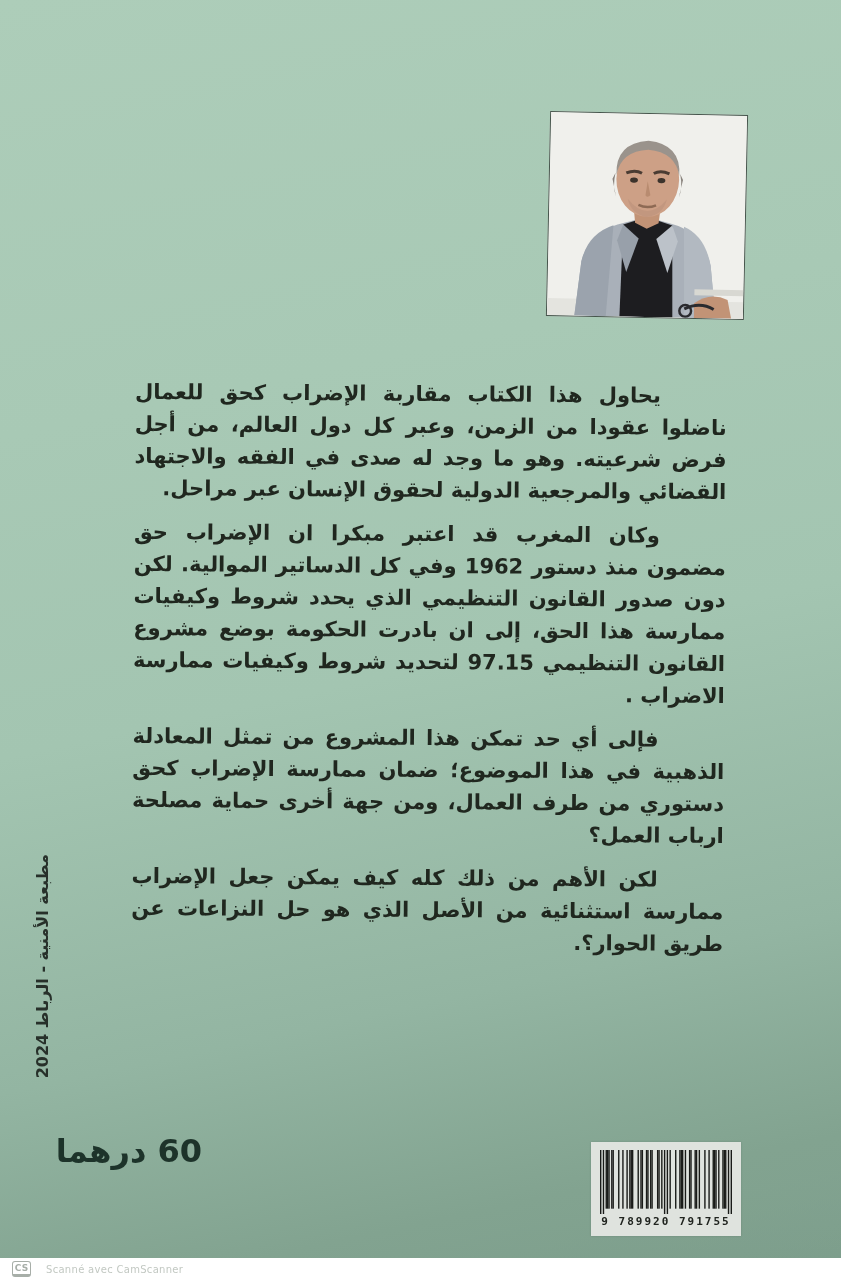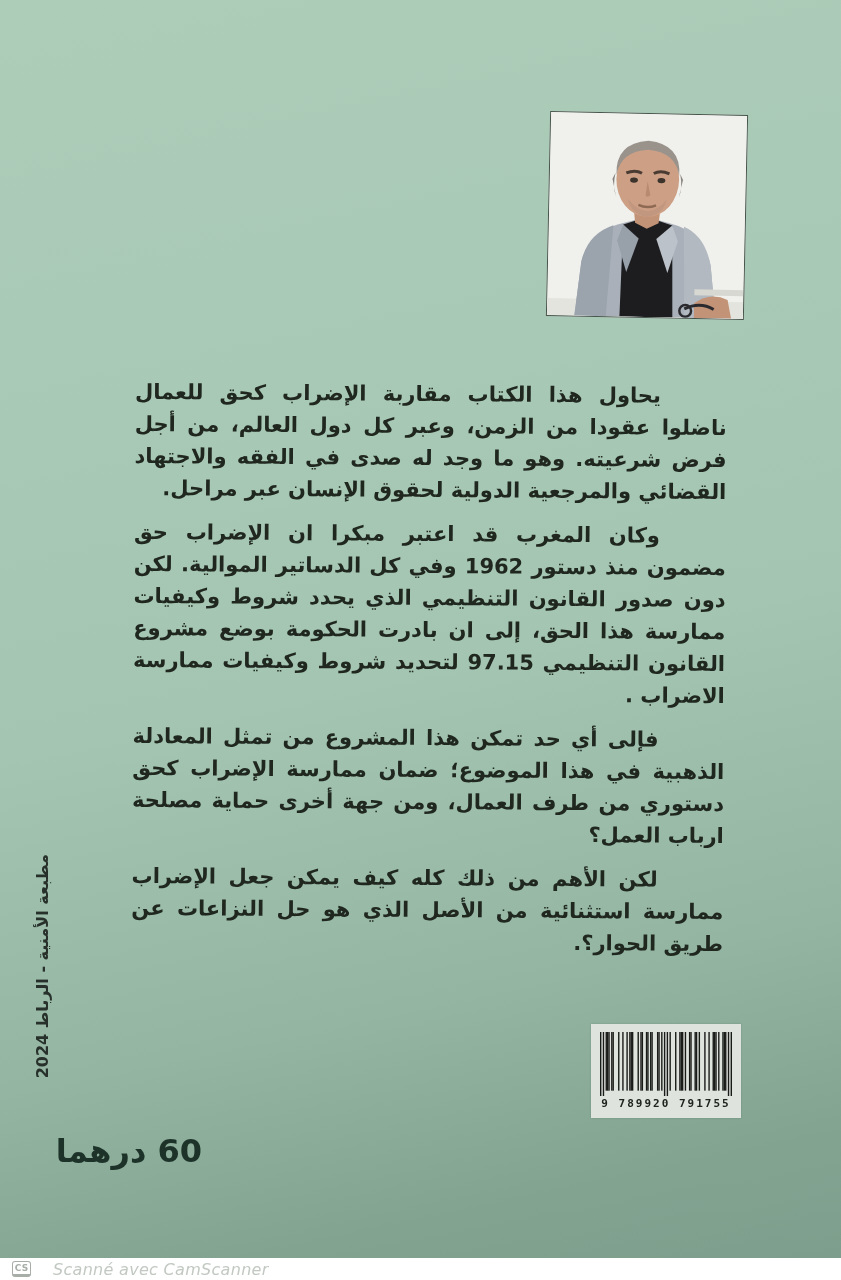--- a/index.html
+++ b/index.html
@@ -81,21 +81,21 @@
     font-size: 32px;
     font-weight: bold;
     color: #1d332a;
     white-space: nowrap;
   }
 
   
   .barcode-box {
     position: absolute;
     left: 591px;
-    top: 1024px;
+    top: 1142px;
     width: 150px;
     height: 94px;
     background: #dfe3de;
     box-shadow: 0 0 2px rgba(0,0,0,.15);
     padding: 8px 9px 4px 9px;
     display: flex;
     flex-direction: column;
     align-items: center;
   }
   .barcode-bars { width: 100%; height: 64px; }
@@ -111,40 +111,39 @@
 
   
   .scan-strip {
     position: absolute;
     left: 0; bottom: 0;
     width: 100%;
     height: 22px;
     background: #ffffff;
     display: flex;
     align-items: center;
-    gap: 22px;
+    gap: 15px;
     padding-left: 12px;
   }
   .cs-logo {
     width: 19px; height: 16px;
     border: 1.5px solid #a7aea8;
     border-bottom: 3px solid #a7aea8;
     border-radius: 3px;
     color: #a7aea8;
     font-size: 9px;
     font-weight: bold;
     line-height: 12px;
     text-align: center;
     background: #fff;
   }
   .scan-label {
-    font-size: 16px;
+    font-size: 10px;
     color: #c2c8c2;
     letter-spacing: .3px;
-    font-style: italic;
   }
 </style>
 </head>
 <body>
 
 <div class="page">
 
   <div class="photo-frame">
     <svg viewBox="0 0 200 205" preserveAspectRatio="none">
       <rect x="0" y="0" width="200" height="205" fill="#f0f0ec"></rect>

